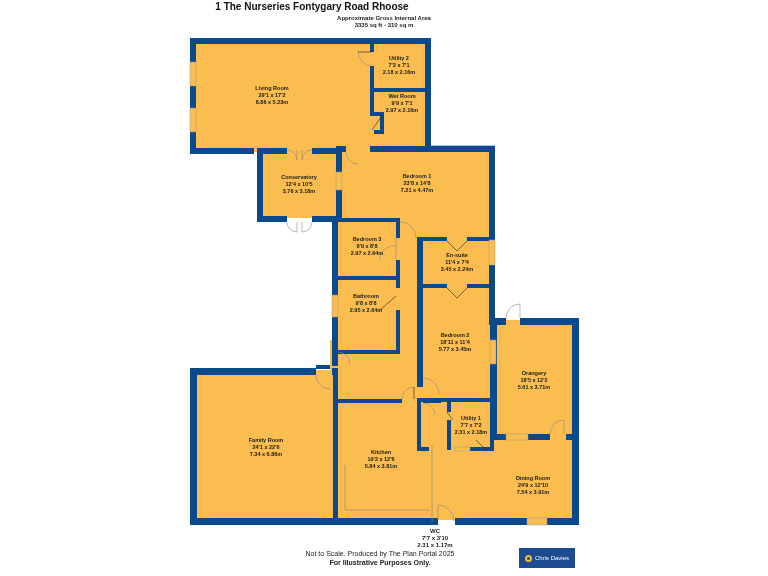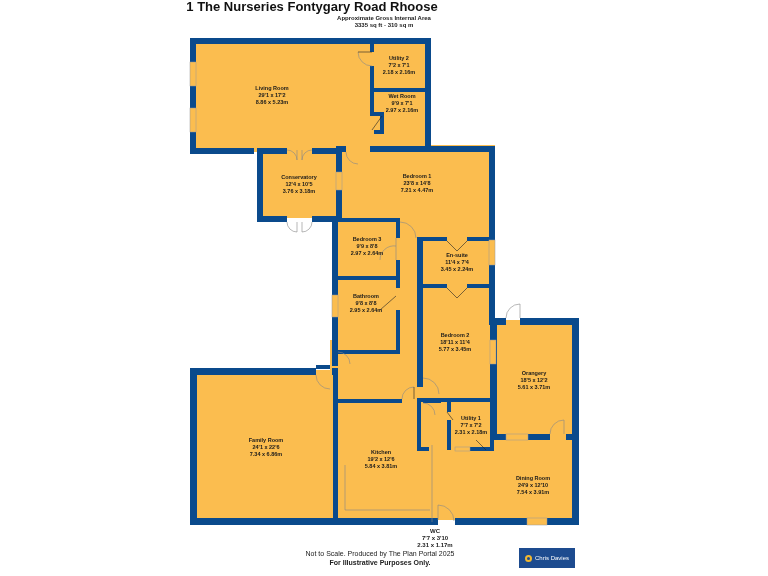--- a/index.html
+++ b/index.html
@@ -1,17 +1,17 @@
 <!DOCTYPE html>
 <html><head>
 <meta charset="utf-8">
 <style>
   html, body { margin: 0; padding: 0; background: #ffffff; }
   body { width: 768px; height: 576px; position: relative; overflow: hidden; font-family: "Liberation Sans", sans-serif; }
-  .title { position: absolute; left: 0; width: 624px; top: 0; text-align: center; font-weight: bold; font-size: 13px; color: #111; line-height: 14px; }
+  .title { position: absolute; left: 0; width: 624px; top: 0; text-align: center; font-weight: bold; font-size: 10px; color: #111; line-height: 14px; }
   .subtitle { position: absolute; left: 0; width: 768px; text-align: center; font-weight: bold; font-size: 6px; color: #222; line-height: 7px; }
   svg.plan { position: absolute; left: 0; top: 0; }
   .room-label { font-family: "Liberation Sans", sans-serif; font-weight: bold; font-size: 5.5px; fill: #1a1a1a; text-anchor: middle; }
   .wc-label { position: absolute; text-align: center; font-size: 6px; font-weight: bold; color: #222; line-height: 7px; }
   .footer { position: absolute; text-align: center; font-size: 7px; color: #222; line-height: 9px; }
   .footer .bold { font-weight: bold; }
   .logo { position: absolute; left: 519px; top: 548px; width: 56px; height: 20px; background: #1d4b8f; display: flex; align-items: center; justify-content: center; }
   .logo-ring { width: 7px; height: 7px; border-radius: 50%; border: 2px solid #f2b830; margin-right: 3px; box-sizing: border-box; }
   .logo-text { color: #fff; font-size: 6px; line-height: 6px; }
 </style>

